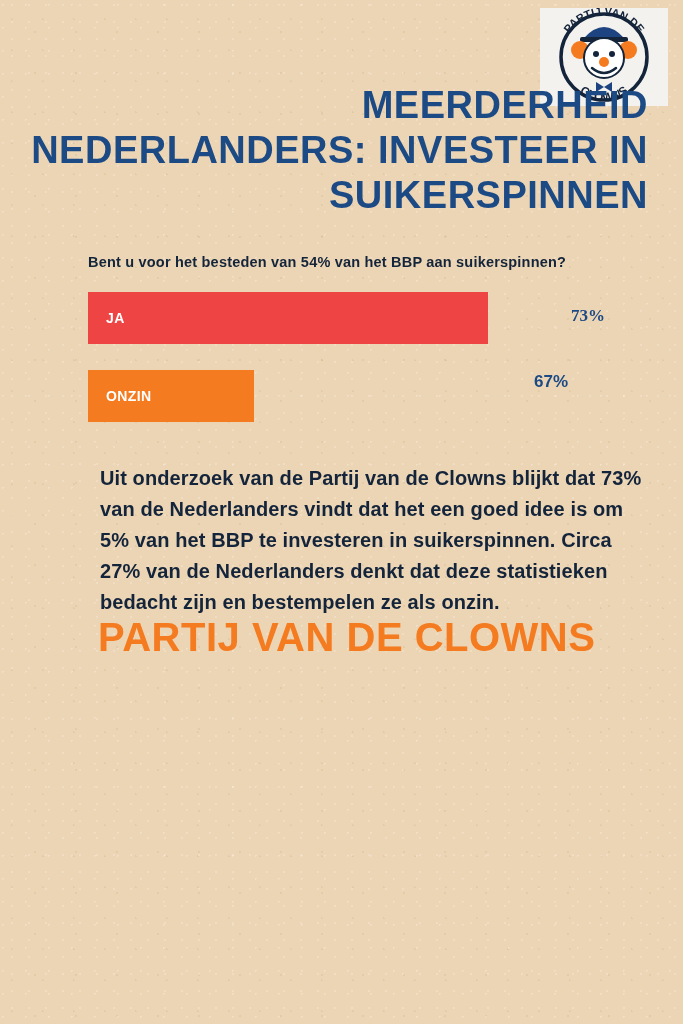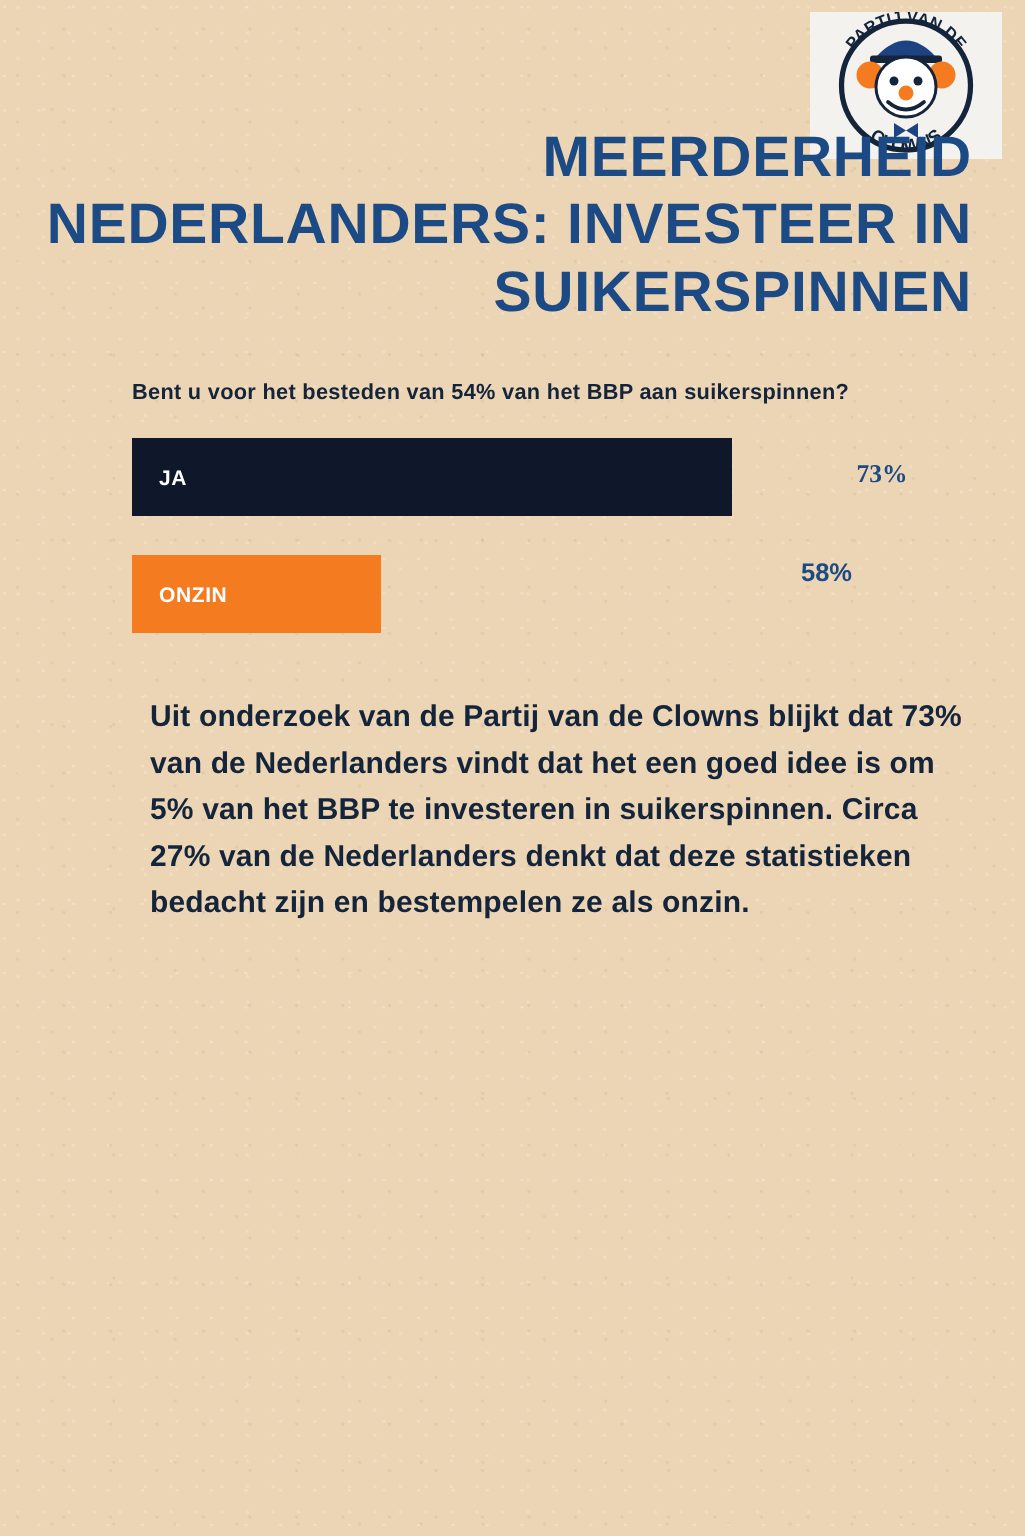--- a/index.html
+++ b/index.html
@@ -89,21 +89,21 @@
     display: flex;
     align-items: center;
   }
   .bar-label {
     color: #ffffff;
     font-size: 14px;
     font-weight: bold;
     padding-left: 18px;
     letter-spacing: 0.4px;
   }
-  .bar-yes { background: #0f172a; }
+  .bar-yes { background: #ef4444; }
   .bar-no  { background: #f47b20; }
   .bar-value {
     position: absolute;
     top: 14px;
     color: #1c4a85;
     font-size: 17px;
     font-weight: bold;
   }
   .row-yes .bar-value { left: 483px; font-family: Liberation Serif, serif; }
   .row-no  .bar-value { left: 446px; }
@@ -178,19 +178,20 @@
     <div class="bar-row row-yes">
       <div class="bar bar-yes" style="width:400px;">
         <span class="bar-label">JA</span>
       </div>
       <span class="bar-value">73%</span>
     </div>
     <div class="bar-row row-no">
       <div class="bar bar-no" style="width:166px;margin-top:12px;">
         <span class="bar-label">ONZIN</span>
       </div>
-      <span class="bar-value">58%</span>
+      <span class="bar-value">67%</span>
     </div>
   </div>
 
   <p class="body-text">Uit onderzoek van de Partij van de Clowns blijkt dat 73% van de Nederlanders vindt dat het een goed idee is om 5% van het BBP te investeren in suikerspinnen. Circa 27% van de Nederlanders denkt dat deze statistieken bedacht zijn en bestempelen ze als onzin.</p>
 
+  <div class="footer">PARTIJ VAN DE CLOWNS</div>
 </div>
 
 </body></html>

